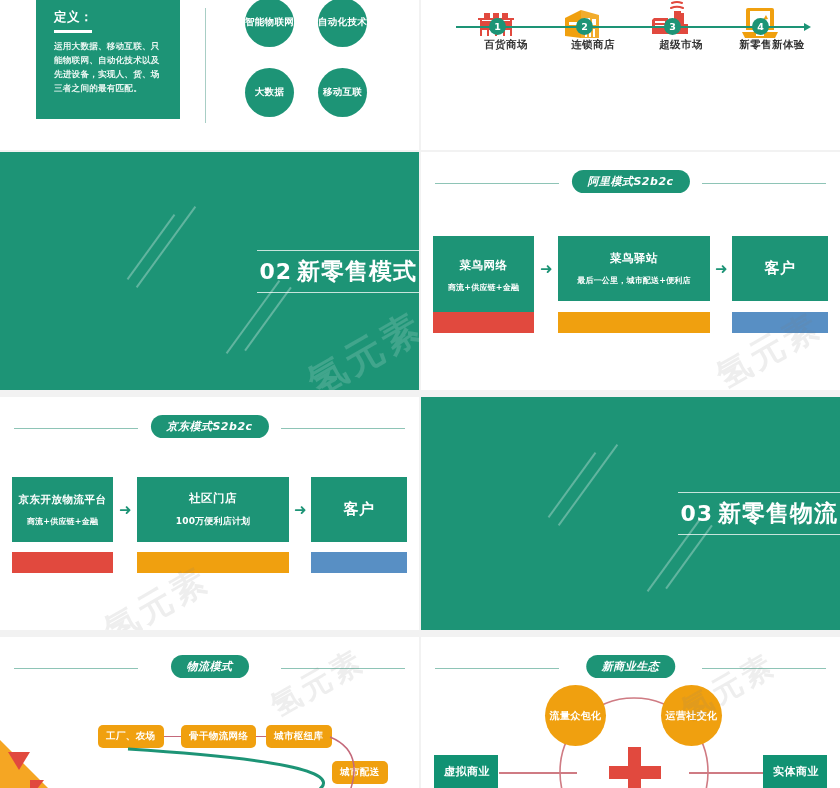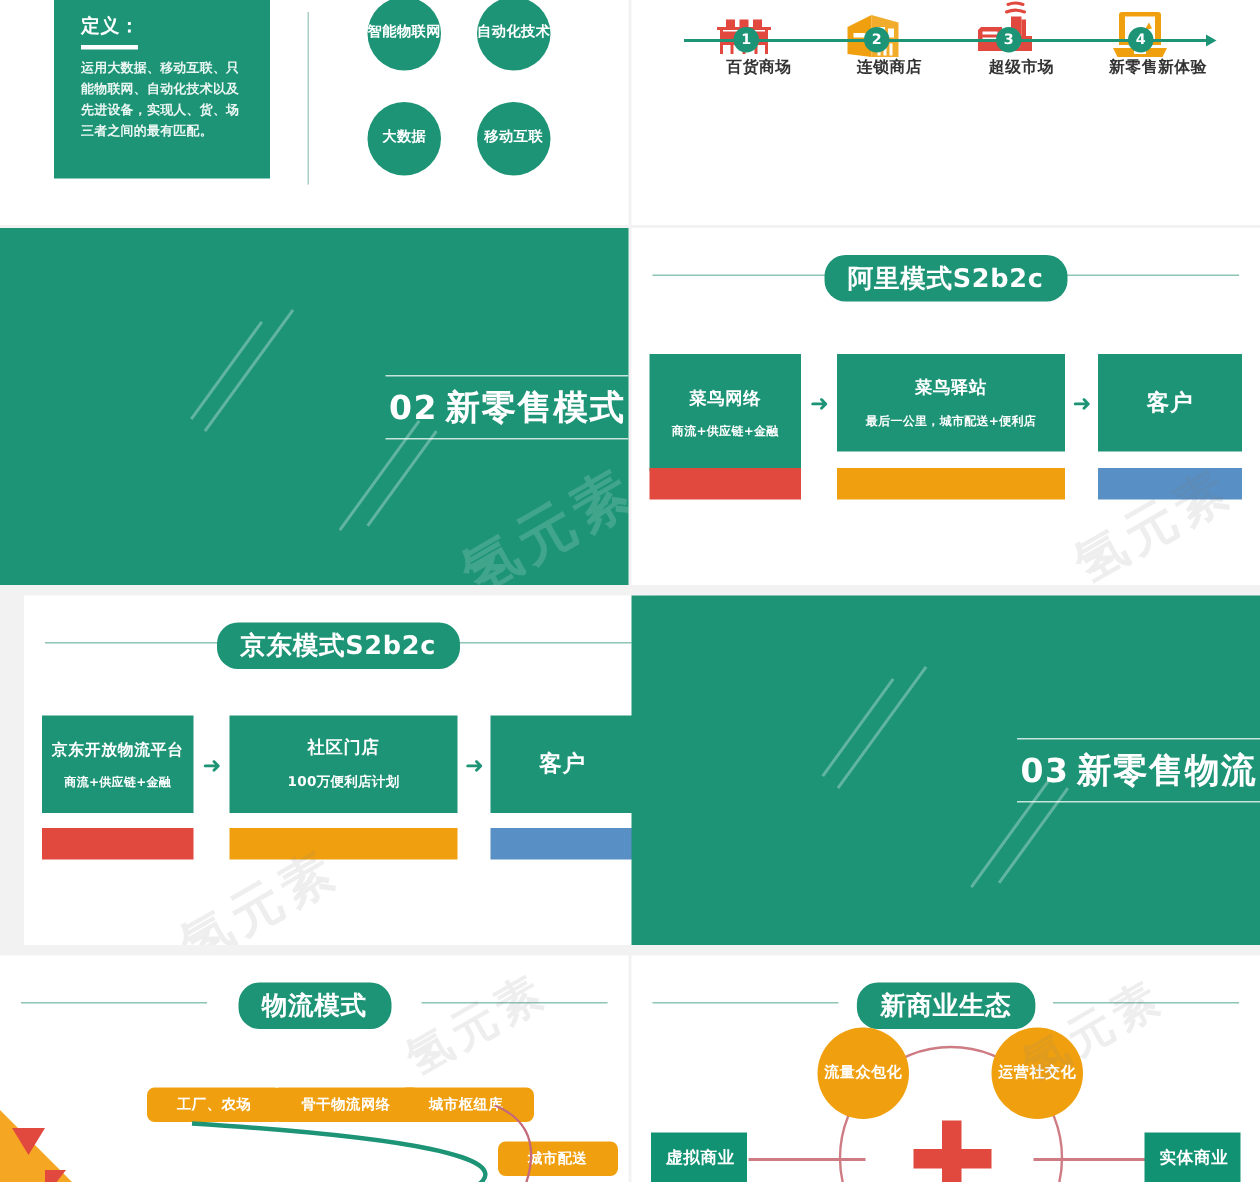--- a/index.html
+++ b/index.html
@@ -21,21 +21,21 @@
     background: #ffffff;
     overflow: hidden;
   }
   .slide.green { background: #1d9476; }
 
   
   #s1 { left: 0;   top: -38px; width: 419px; height: 188px; }
   #s2 { left: 421px; top: -38px; width: 419px; height: 188px; }
   #s3 { left: 0;   top: 152px; width: 419px; height: 238px; }
   #s4 { left: 421px; top: 152px; width: 419px; height: 238px; }
-  #s5 { left: 16px;   top: 397px; width: 419px; height: 233px; }
+  #s5 { left: 0;   top: 397px; width: 419px; height: 233px; }
   #s6 { left: 421px; top: 397px; width: 419px; height: 233px; }
   #s7 { left: 0;   top: 637px; width: 419px; height: 190px; }
   #s8 { left: 421px; top: 637px; width: 419px; height: 190px; }
 
   
   .def-box {
     position: absolute; left: 36px; top: 35px;
     width: 144px; height: 122px;
     background: #1d9476;
     padding: 12px 14px 0 18px;
@@ -124,22 +124,22 @@
     font-size: 34px; font-weight: bold; letter-spacing: 4px;
     transform: rotate(-30deg); user-select: none; pointer-events: none;
   }
 
   
   .hdr { position: absolute; top: 18px; left: 0; width: 419px; height: 28px; }
   .hdr-pill {
     position: absolute; left: 50%; transform: translateX(-50%);
     background: #1d9476; color: #ffffff;
     border-radius: 14px; padding: 4px 16px;
-    font-size: 17px; font-weight: bold; letter-spacing: .5px;
-    white-space: nowrap; top: 0;
+    font-size: 11px; font-weight: bold; letter-spacing: .5px;
+    white-space: nowrap; top: 0; font-style: italic;
   }
   .hdr-rule-l, .hdr-rule-r {
     position: absolute; top: 13px; height: 1.4px; background: #8ec4b6;
     width: 124px;
   }
   .hdr-rule-l { left: 14px; }
   .hdr-rule-r { right: 14px; }
 
   .fbox {
     position: absolute; background: #1d9476; color: #ffffff;
@@ -156,21 +156,21 @@
   .bar { position: absolute; height: 21px; }
   .bar.red { background: #e1493e; }
   .bar.orange { background: #f0a00f; }
   .bar.blue { background: #588fc4; }
 
   
   .tri-deco { position: absolute; left: 0; bottom: 0; width: 95px; height: 95px; }
   .lg-node {
     position: absolute; background: #f0a00f; color: #ffffff;
     border-radius: 5px; font-size: 9.5px; font-weight: bold;
-    padding: 5px 20px; white-space: nowrap; letter-spacing: .4px;
+    padding: 5px 8px; white-space: nowrap; letter-spacing: .4px;
     text-align: center;
   }
   .lg-link {
     position: absolute; height: 1.4px; background: #c4697a;
   }
 
   
   .eco-circle {
     position: absolute; border-radius: 50%; background: #f0a00f;
     color: #ffffff; font-size: 10px; font-weight: bold;

